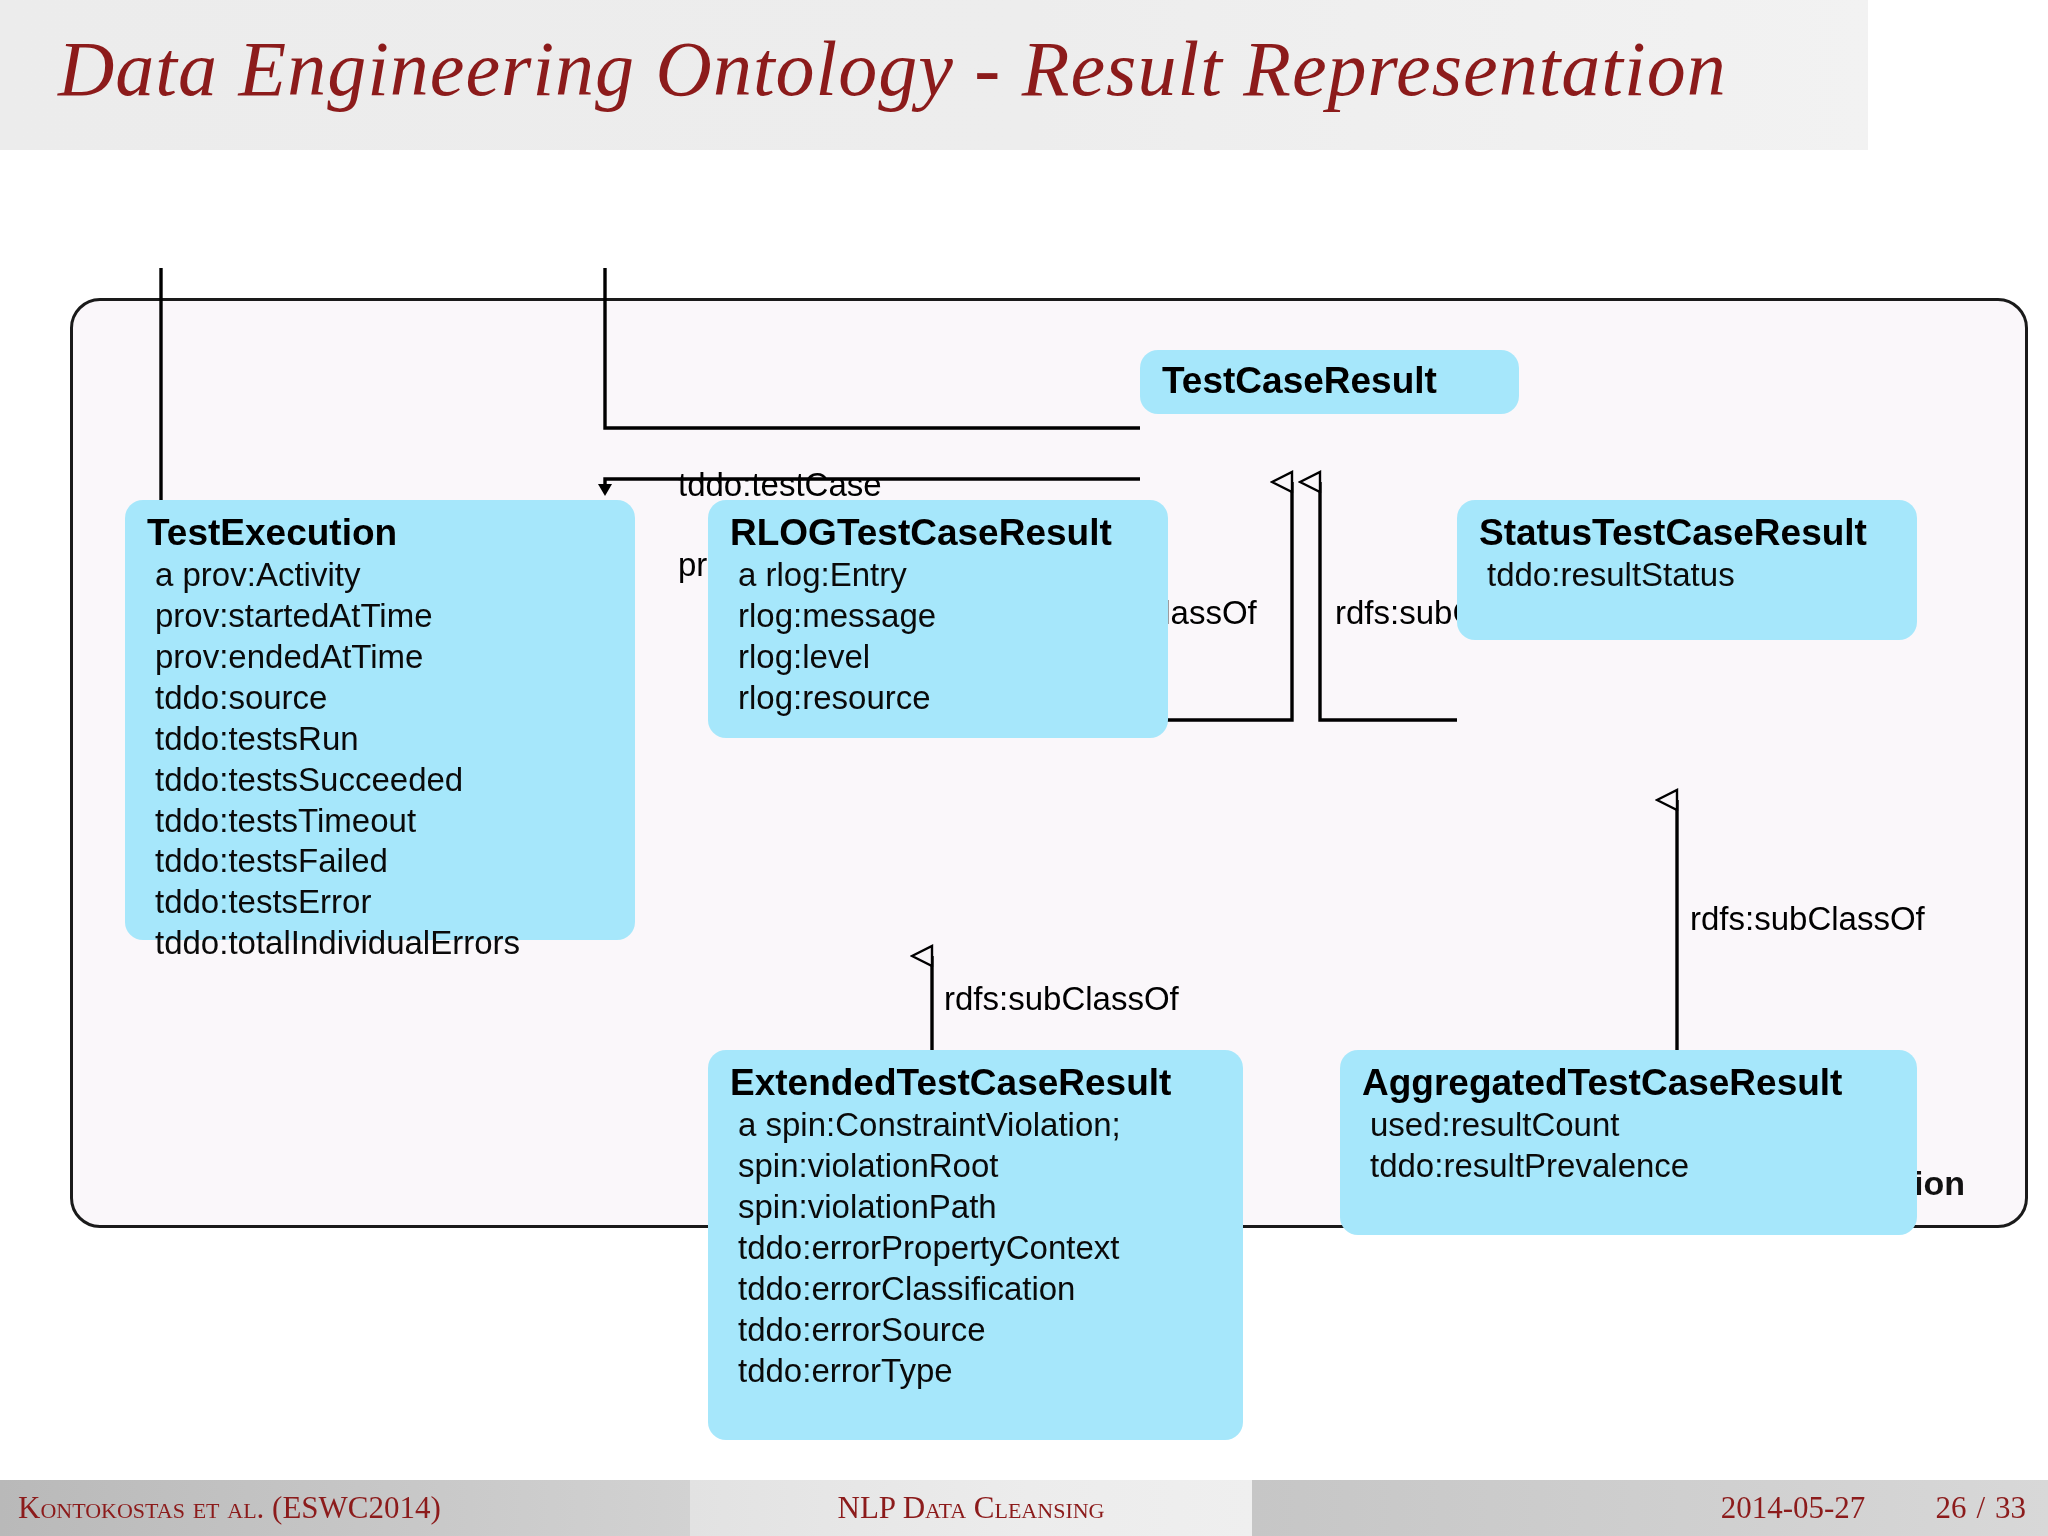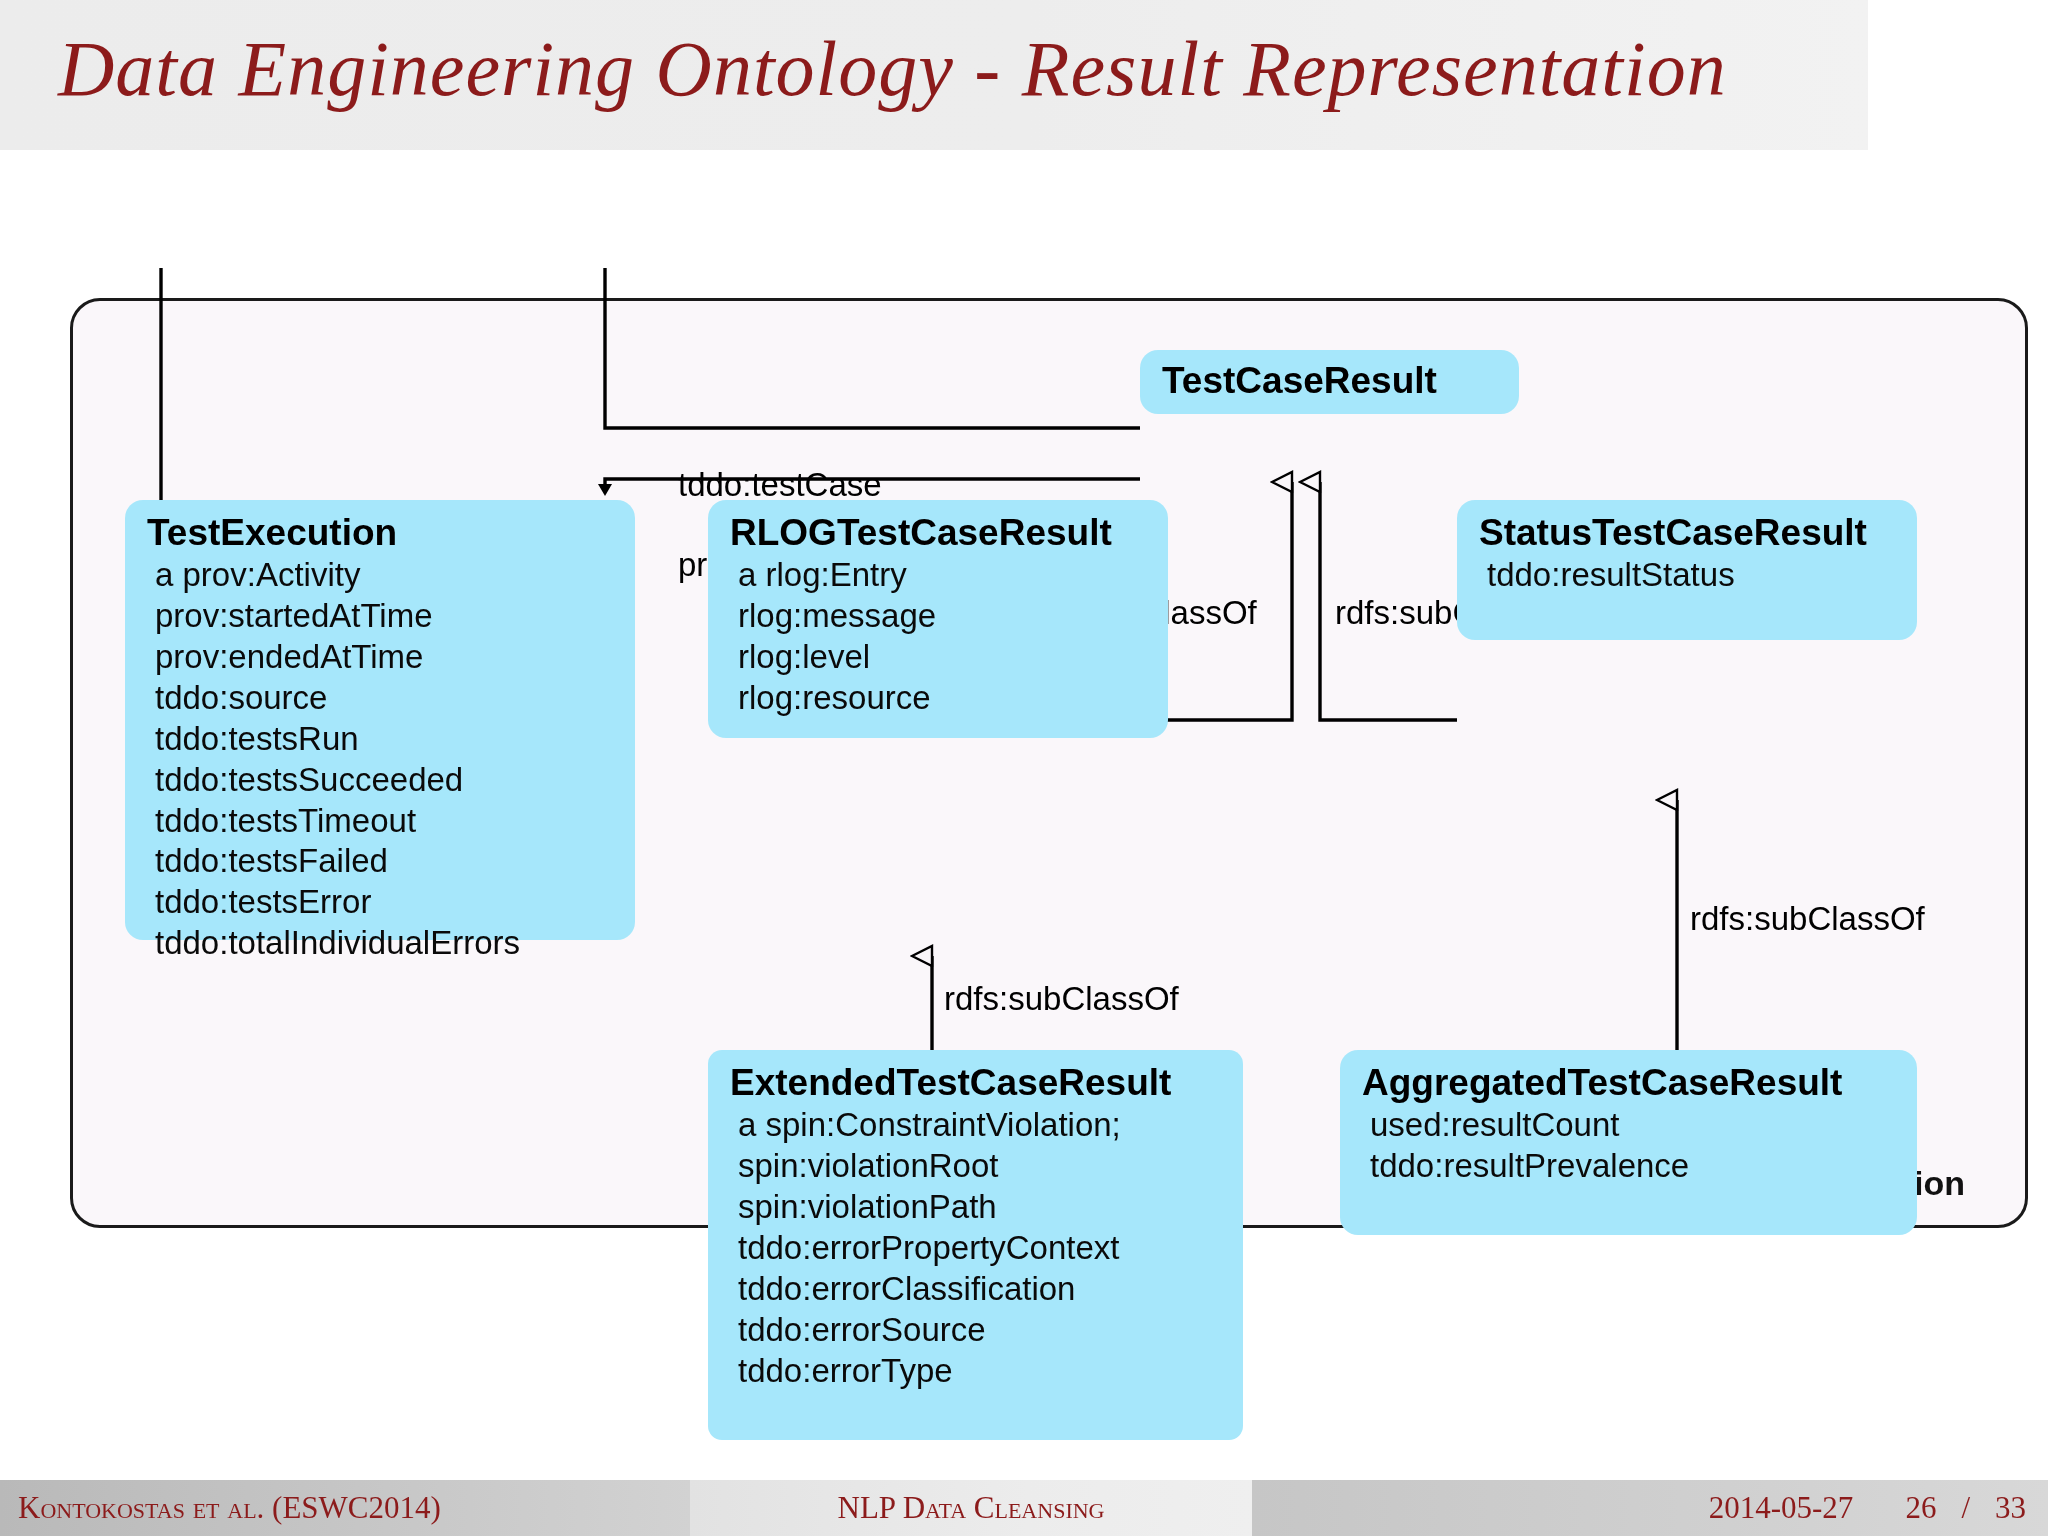--- a/index.html
+++ b/index.html
@@ -108,21 +108,21 @@
   }
   #foot-right{
     flex:1;
     background:linear-gradient(to right,#c6c6c6 0%,#d0d0d0 60%,#d8d8d8 100%);
     display:flex;align-items:center;justify-content:flex-end;
     padding-right:22px;box-sizing:border-box;gap:52px;
   }
   #foot-date{font-family:"Liberation Serif",serif;font-size:31px;color:#8c1b1b;}
   #foot-pages{
     font-family:"Liberation Serif",serif;font-size:31px;color:#8c1b1b;
-    display:flex;gap:25px;align-items:center;
+    display:flex;gap:10px;align-items:center;margin-left:18px;
   }
 </style>
 </head>
 <body>
 
 <div id="header">
   <div id="page-title">Data Engineering Ontology - Result Representation</div>
 </div>
 
 <div id="slide-body">
@@ -195,21 +195,21 @@
       <div class="cls-prop">rlog:message</div>
       <div class="cls-prop">rlog:level</div>
       <div class="cls-prop">rlog:resource</div>
     </div>
 
     <div class="cls-box" style="left:1457px;top:350px;width:460px;height:140px;">
       <div class="cls-title">StatusTestCaseResult</div>
       <div class="cls-prop">tddo:resultStatus</div>
     </div>
 
-    <div class="cls-box" style="left:708px;top:900px;width:535px;height:390px;border-radius:14px;">
+    <div class="cls-box" style="left:708px;top:900px;width:535px;height:390px;">
       <div class="cls-title">ExtendedTestCaseResult</div>
       <div class="cls-prop">a spin:ConstraintViolation;</div>
       <div class="cls-prop">spin:violationRoot</div>
       <div class="cls-prop">spin:violationPath</div>
       <div class="cls-prop">tddo:errorPropertyContext</div>
       <div class="cls-prop">tddo:errorClassification</div>
       <div class="cls-prop">tddo:errorSource</div>
       <div class="cls-prop">tddo:errorType</div>
     </div>
 

